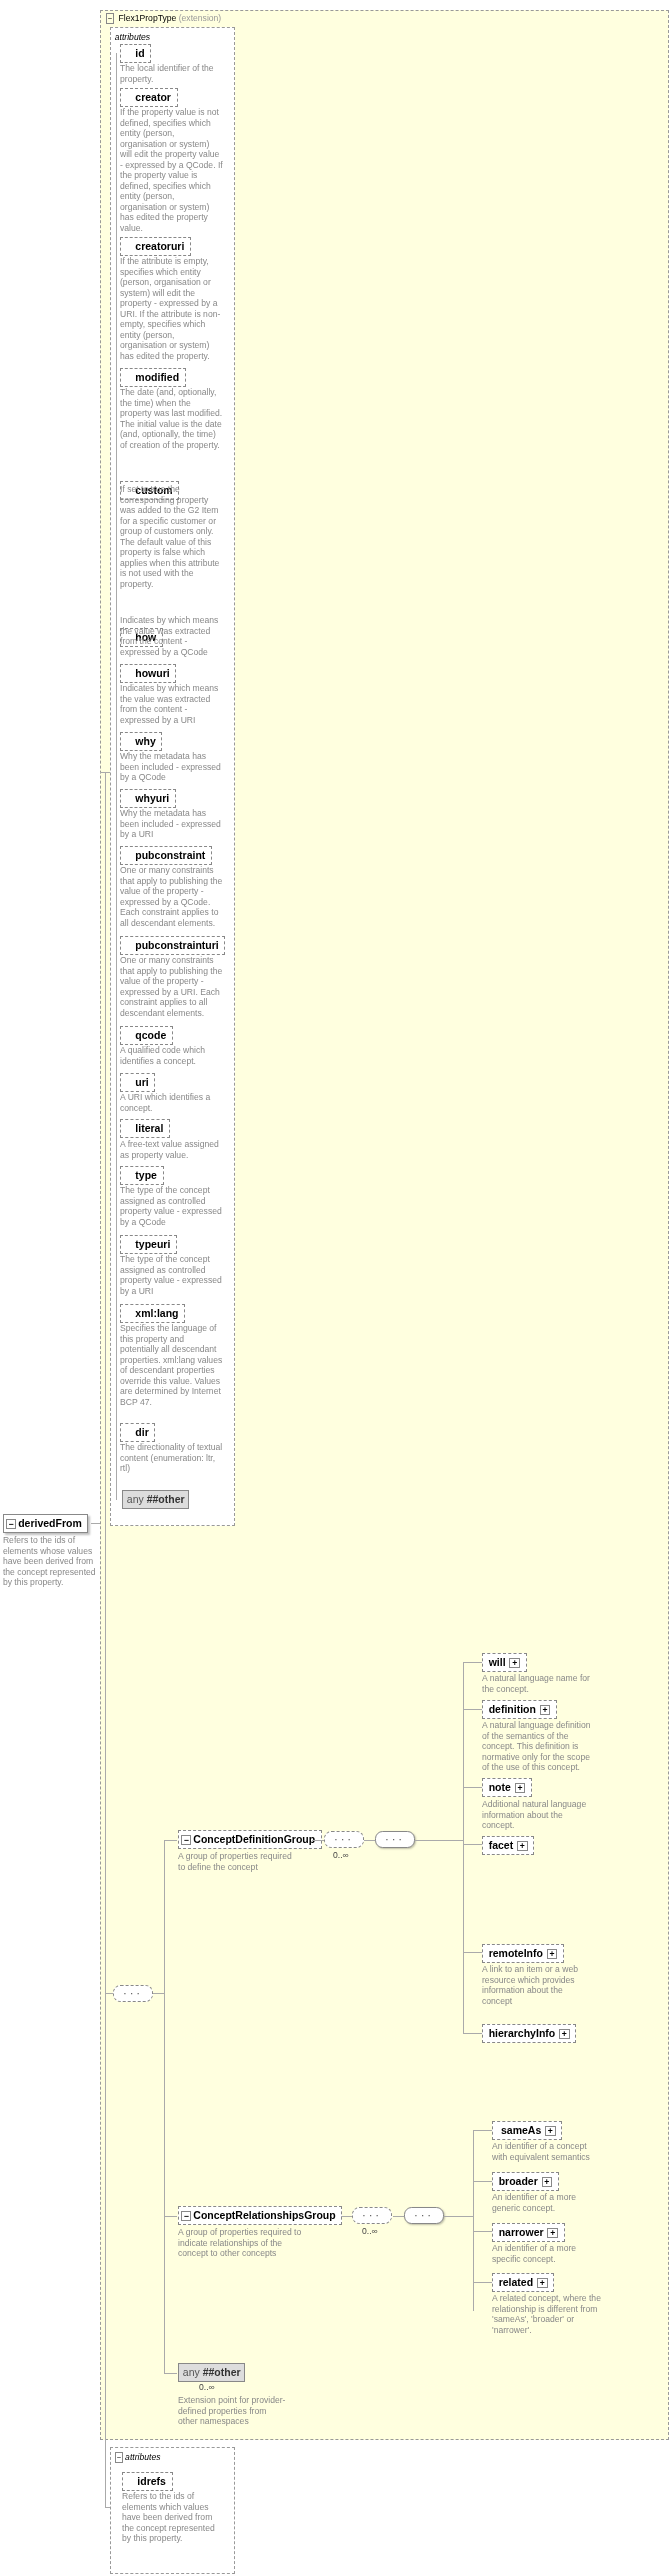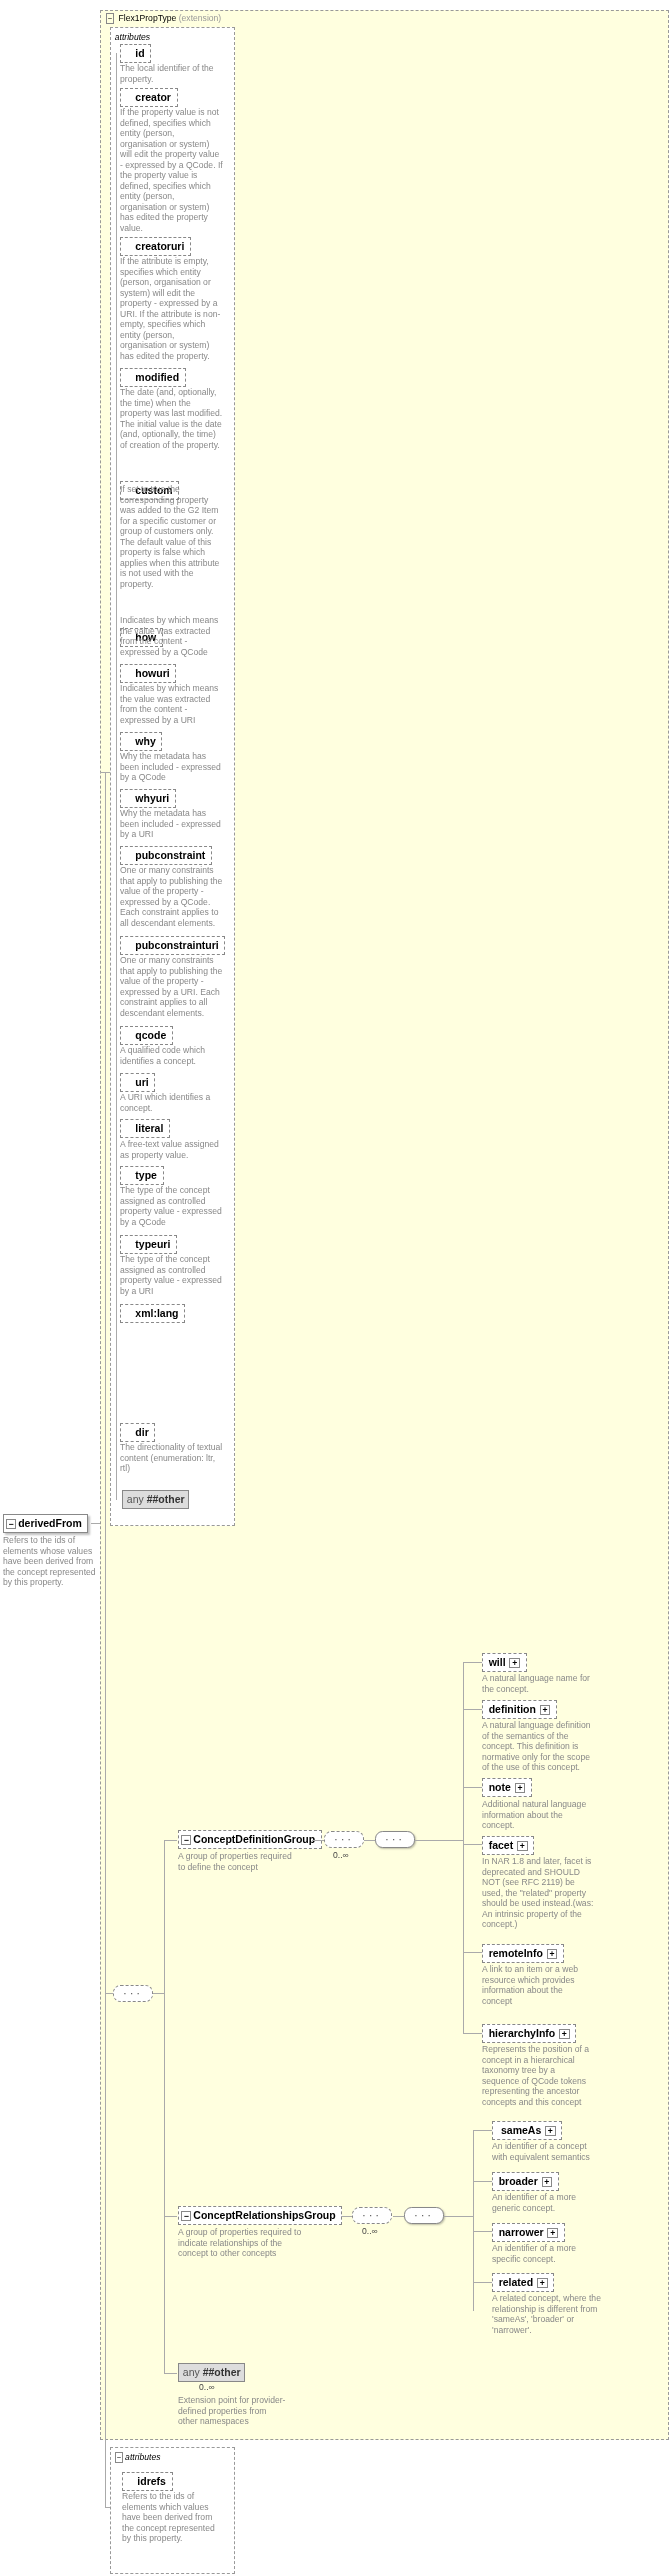--- a/index.html
+++ b/index.html
@@ -106,20 +106,21 @@
   <div class="element-box dashed-box" style="left:120px; top:1119px;"><span>literal</span></div>
   <div class="desc" style="left:120px; top:1139px; width:103px;">A free-text value assigned as property value.</div>
 
   <div class="element-box dashed-box" style="left:120px; top:1166px;"><span>type</span></div>
   <div class="desc" style="left:120px; top:1185px; width:103px;">The type of the concept assigned as controlled property value - expressed by a QCode</div>
 
   <div class="element-box dashed-box" style="left:120px; top:1235px;"><span>typeuri</span></div>
   <div class="desc" style="left:120px; top:1254px; width:103px;">The type of the concept assigned as controlled property value - expressed by a URI</div>
 
   <div class="element-box dashed-box" style="left:120px; top:1304px;"><span>xml:lang</span></div>
+  <div class="desc" style="left:120px; top:1323px; width:103px;">Specifies the language of this property and potentially all descendant properties. xml:lang values of descendant properties override this value. Values are determined by Internet BCP 47.</div>
 
   <div class="element-box dashed-box" style="left:120px; top:1423px;"><span>dir</span></div>
   <div class="desc" style="left:120px; top:1442px; width:103px;">The directionality of textual content (enumeration: ltr, rtl)</div>
 
   <div class="element-box grey-tag dashed-box" style="left:122px; top:1490px; padding:1.9px 3.8px;">
     <span>any</span>
     <b style="color:#333;">##other</b>
   </div>
 
   <div class="vline" style="left:116px; top:53px; height:1447px;"></div>
@@ -150,29 +151,27 @@
   <div class="hline" style="left:463px; top:1709px; width:19px;"></div>
   <div class="element-box dashed-box" style="left:482px; top:1700px; padding-left:5.7px;"><span>definition</span><span class="plus-box">+</span></div>
   <div class="desc" style="left:482px; top:1720px; width:110px;">A natural language definition of the semantics of the concept. This definition is normative only for the scope of the use of this concept.</div>
 
   <div class="hline" style="left:463px; top:1787px; width:19px;"></div>
   <div class="element-box dashed-box" style="left:482px; top:1778px; padding-left:5.7px;"><span>note</span><span class="plus-box">+</span></div>
   <div class="desc" style="left:482px; top:1799px; width:110px;">Additional natural language information about the concept.</div>
 
   <div class="hline" style="left:463px; top:1844px; width:19px;"></div>
   <div class="element-box dashed-box" style="left:482px; top:1836px; padding-left:5.7px;"><span>facet</span><span class="plus-box">+</span></div>
-  <div class="desc" style="left:482px; top:1856px; width:113px;">In NAR 1.8 and later, facet is deprecated and SHOULD NOT (see RFC 2119) be used, the "related" property should be used instead.(was: An intrinsic property of the concept.)</div>
 
   <div class="hline" style="left:463px; top:1952px; width:19px;"></div>
   <div class="element-box dashed-box" style="left:482px; top:1944px; padding-left:5.7px;"><span>remoteInfo</span><span class="plus-box">+</span></div>
   <div class="desc" style="left:482px; top:1964px; width:110px;">A link to an item or a web resource which provides information about the concept</div>
 
   <div class="hline" style="left:463px; top:2033px; width:19px;"></div>
   <div class="element-box dashed-box" style="left:482px; top:2024px; padding-left:5.7px;"><span>hierarchyInfo</span><span class="plus-box">+</span></div>
-  <div class="desc" style="left:482px; top:2044px; width:110px;">Represents the position of a concept in a hierarchical taxonomy tree by a sequence of QCode tokens representing the ancestor concepts and this concept</div>
 
   <div class="hline" style="left:164px; top:2216px; width:13.4px;"></div>
   <div class="element-box dashed-box" style="left:178px; top:2206px;">
     <span class="minus-box">−</span>
     <span>ConceptRelationshipsGroup</span>
   </div>
   <div class="desc" style="left:178px; top:2227px; width:134px;">A group of properties required to indicate relationships of the concept to other concepts</div>
 
   <div class="hline" style="left:341px; top:2216px; width:11.5px;"></div>
   <div class="seq dashed" style="left:352px; top:2207px;"></div>

